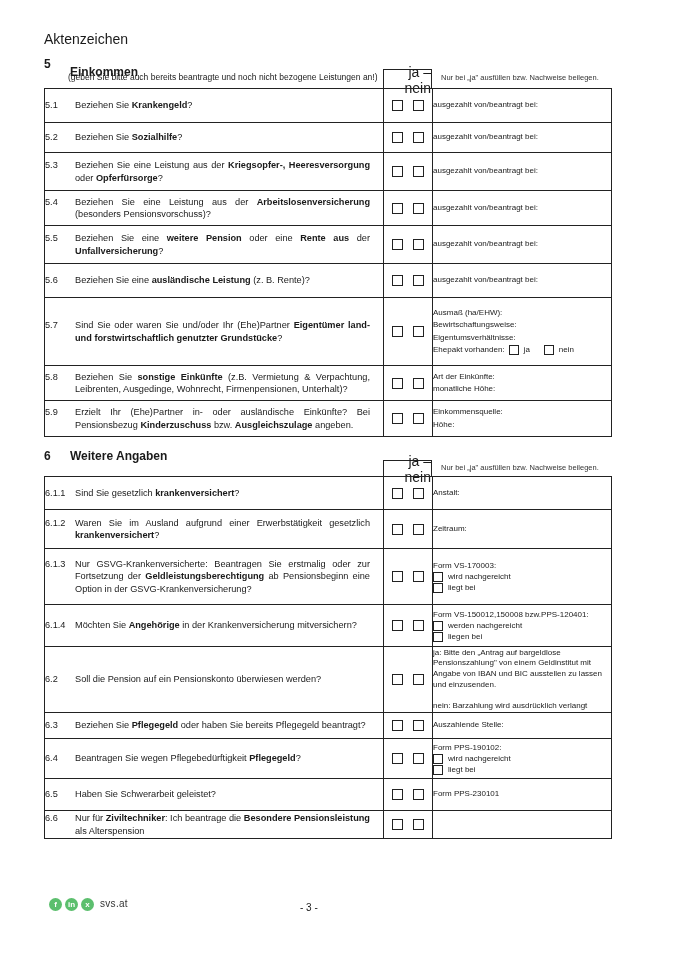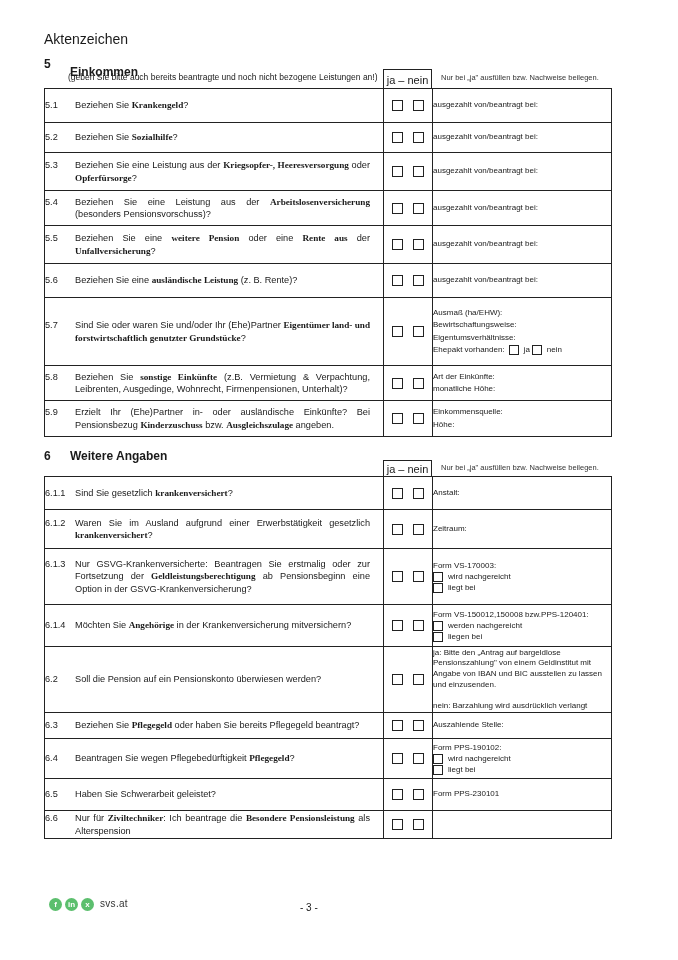--- a/index.html
+++ b/index.html
@@ -4,29 +4,29 @@
 <style>
   html, body { margin:0; padding:0; }
   body { width:678px; height:960px; background:#ffffff; position:relative; overflow:hidden;
          font-family:"Liberation Sans", sans-serif; color:#1a1a1a; }
   .abs { position:absolute; }
   .aktenzeichen { left:44px; top:31px; font-size:14px; }
   .sec-title { font-size:12px; font-weight:bold; }
   .sec-num { left:44px; }
   .sec-name { left:70px; }
   .subnote { left:68px; top:72px; font-size:8.5px; }
-  .hdr-box { position:absolute; border:1.2px solid #222; border-bottom:none; font-size:11px;
+  .hdr-box { position:absolute; border:1.2px solid #222; border-bottom:none; font-size:14px;
              display:flex; align-items:center; justify-content:center; box-sizing:border-box;text-align:right; }
   .hdr-note { position:absolute; font-size:7.5px; color:#333; }
   table.form { position:absolute; border-collapse:collapse; font-size:9.2px; table-layout:fixed; }
   table.form td { border:1.2px solid #222; vertical-align:middle; padding:0; }
   td.q { padding:2px 4px 2px 4px; line-height:1.35; }
   .qnum { display:inline-block; width:30px; vertical-align:top; }
   .qtext { display:inline-block; vertical-align:top; width:295px; text-align:justify; }
-  .qtext b { font-weight:bold;font-family:Liberation Serif, serif; }
+  .qtext b { font-weight:bold; }
   td.cb { text-align:center; }
   .box { display:inline-block; width:9px; height:9px; border:1px solid #222; margin:0 5px; vertical-align:middle; background:#fff; }
   .sbox { display:inline-block; width:8px; height:8px; border:1px solid #222; margin-right:5px; vertical-align:middle; background:#fff; }
   td.info { vertical-align:top; padding:2px 5px; font-size:8px; line-height:1.55; }
   td.info.mid { vertical-align:middle; }
   .footer-icons { left:49px; top:898px; display:flex; gap:3px; align-items:center; }
   .ficon { width:13px; height:13px; border-radius:50%; background:#5cbf6e; color:#fff; font-size:8px; font-weight:bold;
            display:flex; align-items:center; justify-content:center; }
   .footer-site { left:100px; top:898px; font-size:10px; color:#333; letter-spacing:0.3px; }
   .pagenum { left:300px; top:902px; font-size:10px; }
@@ -91,21 +91,21 @@
           <div>ausgezahlt von/beantragt bei:</div>
         </td>
       </tr>
       <tr style="height: 68px;">
         <td class="q"><span class="qnum">5.7</span><span class="qtext"><span>Sind Sie oder waren Sie und/oder Ihr (Ehe)Partner </span><b>Eigentümer land- und forstwirtschaftlich genutzter Grundstücke</b><span>?</span></span></td>
         <td class="cb"><span class="box"></span><span class="box"></span></td>
         <td class="info">
           <div>Ausmaß (ha/EHW):</div>
           <div>Bewirtschaftungsweise:</div>
           <div>Eigentumsverhältnisse:</div>
-          <div><span style="margin-right: 4px;">Ehepakt vorhanden:</span><span class="sbox"></span><span style="margin-right: 2px; text-align: center;">ja</span><span class="sbox"></span><span>nein</span></div>
+          <div><span style="margin-right: 4px;">Ehepakt vorhanden:</span><span class="sbox"></span><span style="margin-right: 14px; text-align: center;">ja</span><span class="sbox"></span><span>nein</span></div>
         </td>
       </tr>
       <tr style="height: 35px;">
         <td class="q"><span class="qnum">5.8</span><span class="qtext"><span>Beziehen Sie </span><b>sonstige Einkünfte</b><span> (z.B. Vermietung &amp; Verpachtung, Leibrenten, Ausgedinge, Wohnrecht, Firmenpensionen, Unterhalt)?</span></span></td>
         <td class="cb"><span class="box"></span><span class="box"></span></td>
         <td class="info">
           <div>Art der Einkünfte:</div>
           <div>monatliche Höhe:</div>
         </td>
       </tr>

